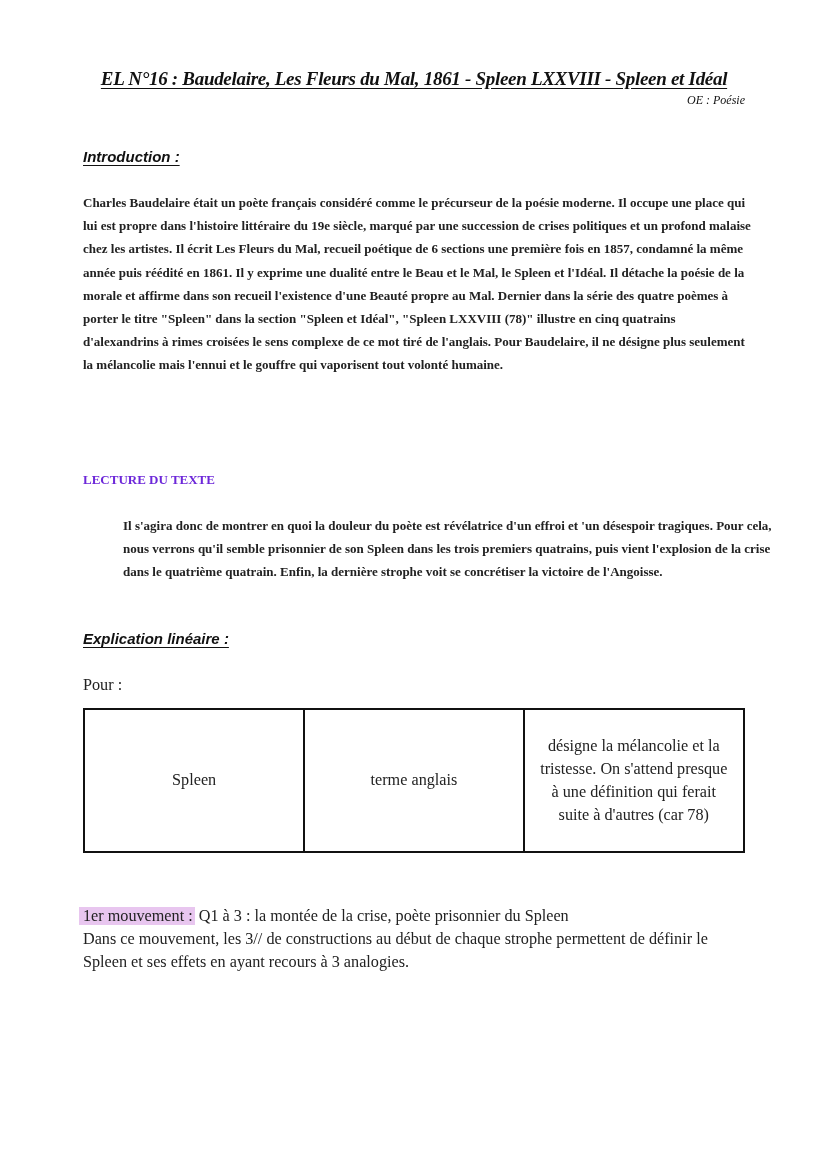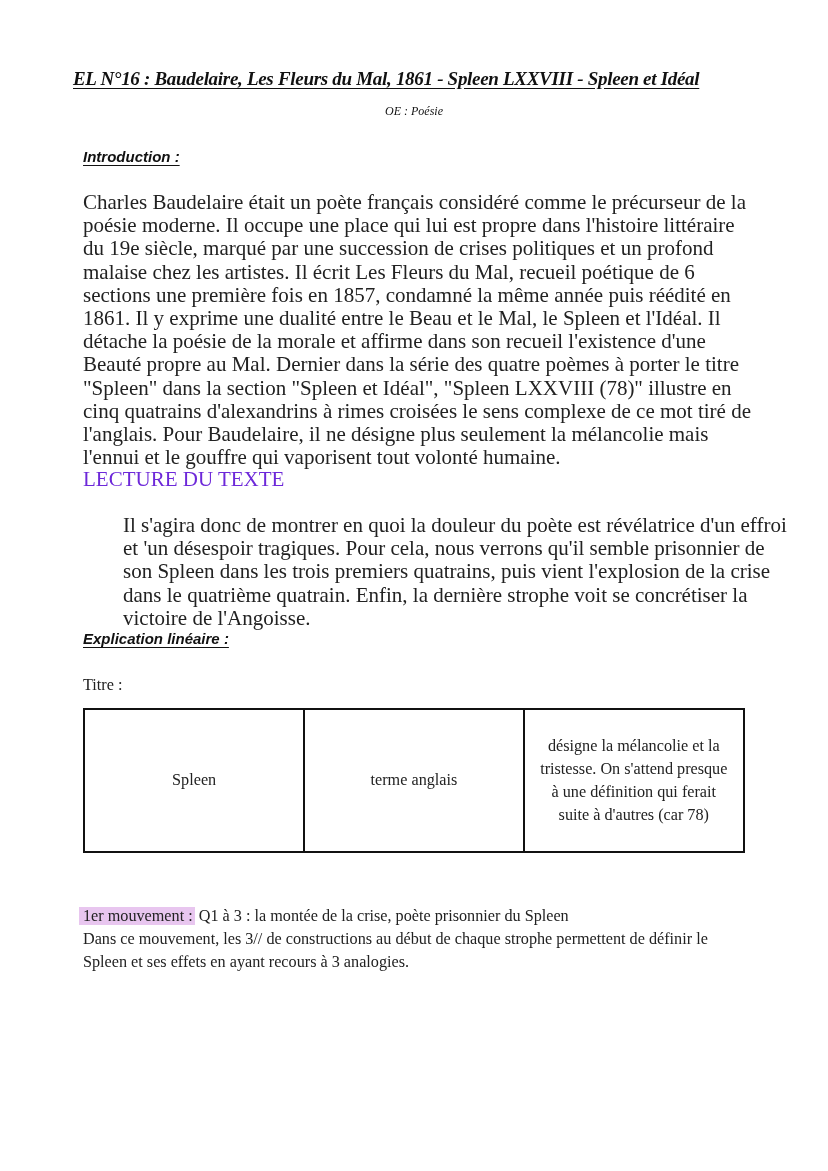--- a/index.html
+++ b/index.html
@@ -19,36 +19,37 @@
       position: absolute;
       left: 83px;
       top: 0;
       width: 662px;
     }
     .title {
       position: absolute;
       top: 68px;
       left: -10px;
       width: 682px;
+      text-align: center;
       font-family: "Liberation Serif", serif;
       font-style: italic;
       font-weight: bold;
       font-size: 19px;
       letter-spacing: -0.3px;
       color: #111;
       text-decoration: underline;
       text-underline-offset: 3px;
       white-space: nowrap;
     }
     .subtitle {
       position: absolute;
-      top: 104px;
+      top: 93px;
       left: 0;
       width: 662px;
-      text-align: center;
+      text-align: right;
       font-family: "Liberation Serif", serif;
       font-style: italic;
       font-size: 12px;
       color: #111;
     }
     .heading {
       position: absolute;
       left: 0;
       font-family: Liberation Sans, sans-serif;
       font-style: italic;
@@ -56,23 +57,24 @@
       font-size: 15px;
       color: #111;
       text-decoration: underline;
       text-underline-offset: 3px;
     }
     .para {
       position: absolute;
       left: 0;
       width: 670px;
       font-family: "Liberation Serif", serif;
-      font-size: 21px;
+      font-size: 13px;
       line-height: 23.2px;
       color: #222;
+      font-weight: bold;
     }
     .red {
       color: #6d28d9;
     }
     .titre-label {
       position: absolute;
       left: 0;
       top: 676px;
       font-family: "Liberation Serif", serif;
       font-size: 16.2px;
@@ -124,21 +126,21 @@
   <div class="heading" style="top:148px;">Introduction :</div>
 
   <div class="para" style="top:191px;">Charles Baudelaire était un poète français considéré comme le précurseur de la poésie moderne. Il occupe une place qui lui est propre dans l'histoire littéraire du 19e siècle, marqué par une succession de crises politiques et un profond malaise chez les artistes. Il écrit Les Fleurs du Mal, recueil poétique de 6 sections une première fois en 1857, condamné la même année puis réédité en 1861. Il y exprime une dualité entre le Beau et le Mal, le Spleen et l'Idéal. Il détache la poésie de la morale et affirme dans son recueil l'existence d'une Beauté propre au Mal. Dernier dans la série des quatre poèmes à porter le titre "Spleen" dans la section "Spleen et Idéal", "Spleen LXXVIII (78)" illustre en cinq quatrains d'alexandrins à rimes croisées le sens complexe de ce mot tiré de l'anglais. Pour Baudelaire, il ne désigne plus seulement la mélancolie mais l'ennui et le gouffre qui vaporisent tout volonté humaine.</div>
 
   <div class="para red" style="top:468px;">LECTURE DU TEXTE</div>
 
   <div class="para" style="top:514px;margin-left:40px;">Il s'agira donc de montrer en quoi la douleur du poète est révélatrice d'un effroi et 'un désespoir tragiques. Pour cela, nous verrons qu'il semble prisonnier de son Spleen dans les trois premiers quatrains, puis vient l'explosion de la crise dans le quatrième quatrain. Enfin, la dernière strophe voit se concrétiser la victoire de l'Angoisse.</div>
 
   <div class="heading" style="top:630px;">Explication linéaire :</div>
 
-  <div class="titre-label">Titre :</div>
+  <div class="titre-label">Pour :</div>
 
   <table class="tbl">
     <colgroup>
       <col style="width:221px">
       <col style="width:220px">
       <col style="width:221px">
     </colgroup>
     <tbody>
         <tr>
       <td>Spleen</td>

